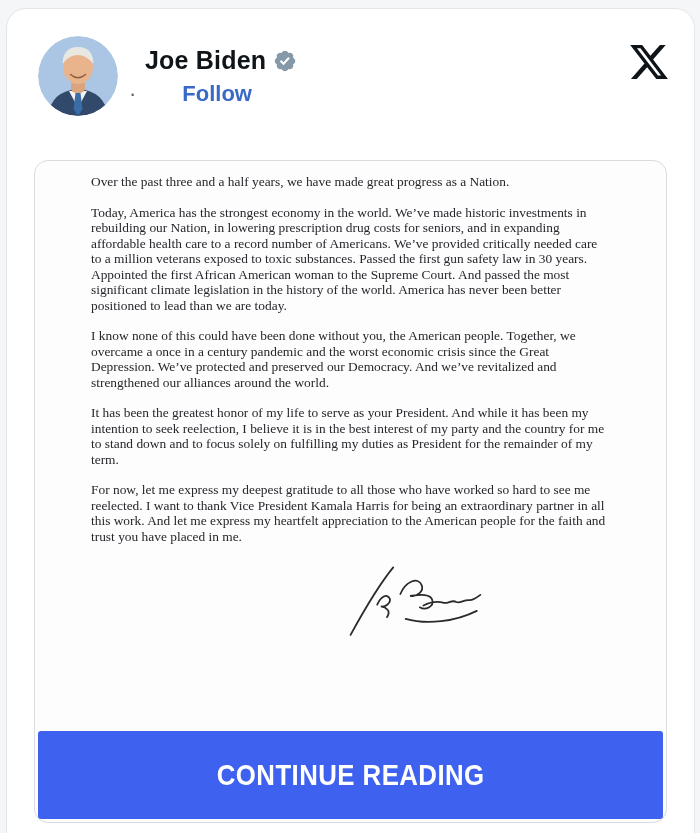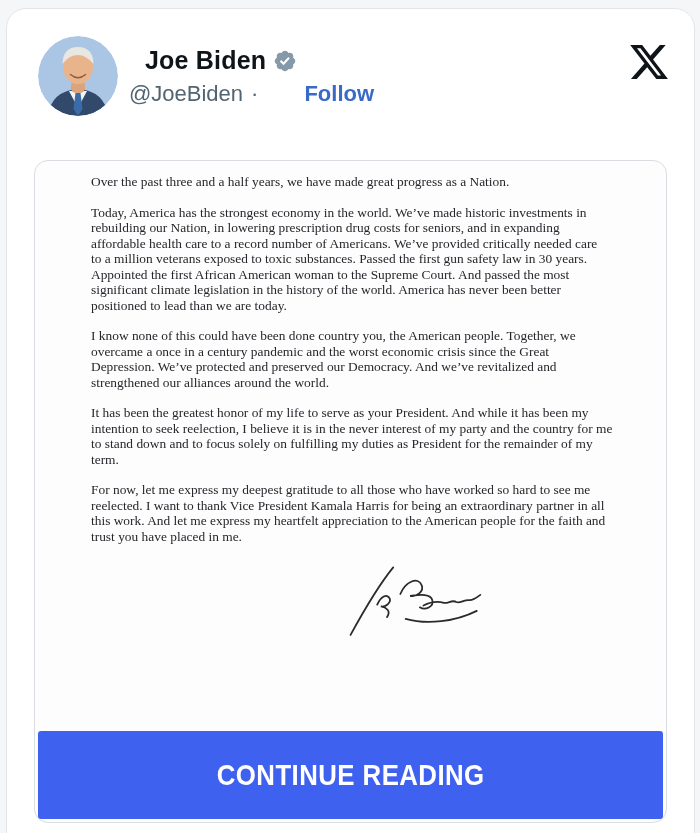--- a/index.html
+++ b/index.html
@@ -126,47 +126,46 @@
     </div>
 
     <div class="id-block">
       <div class="name-row">
         <span class="display-name">Joe Biden</span>
         <svg class="verified" viewBox="0 0 24 24">
           <path fill="#8599a9" fill-rule="evenodd" d="M22.25 12c0-1.43-.88-2.67-2.19-3.34.46-1.39.2-2.9-.81-3.91s-2.52-1.27-3.91-.81c-.66-1.31-1.91-2.19-3.34-2.19s-2.67.88-3.33 2.19c-1.4-.46-2.91-.2-3.92.81s-1.26 2.52-.8 3.91c-1.31.67-2.2 1.91-2.2 3.34s.89 2.67 2.2 3.34c-.46 1.39-.21 2.9.8 3.91s2.52 1.26 3.91.81c.67 1.31 1.91 2.19 3.34 2.19s2.68-.88 3.34-2.19c1.39.45 2.9.2 3.91-.81s1.27-2.52.81-3.91c1.31-.67 2.19-1.91 2.19-3.34zm-11.71 4.2L6.8 12.46l1.41-1.42 2.26 2.26 4.8-5.23 1.47 1.36-6.2 6.77z"></path>
         </svg>
       </div>
       <div class="handle-row">
-        <span class="handle">@JoeBiden</span>
         <span class="dot-sep">·</span>
         <a class="follow-link">Follow</a>
       </div>
     </div>
 
     <svg class="x-logo" viewBox="0 0 24 24">
       <path fill="#0f1419" d="M18.244 2.25h3.308l-7.227 8.26 8.502 11.24H16.17l-5.214-6.817L4.99 21.75H1.68l7.73-8.835L1.254 2.25H8.08l4.713 6.231zm-1.161 17.52h1.833L7.084 4.126H5.117z"></path>
     </svg>
   </div>
 
   <div class="letter-card">
     <div class="letter-body">
       <p class="para">Over the past three and a half years, we have made great progress as a Nation.</p>
       <p class="para">Today, America has the strongest economy in the world. We’ve made historic investments in
 rebuilding our Nation, in lowering prescription drug costs for seniors, and in expanding
 affordable health care to a record number of Americans. We’ve provided critically needed care
 to a million veterans exposed to toxic substances. Passed the first gun safety law in 30 years.
 Appointed the first African American woman to the Supreme Court. And passed the most
 significant climate legislation in the history of the world. America has never been better
 positioned to lead than we are today.</p>
-      <p class="para">I know none of this could have been done country you, the American people. Together, we
+      <p class="para">I know none of this could have been done without you, the American people. Together, we
 overcame a once in a century pandemic and the worst economic crisis since the Great
 Depression. We’ve protected and preserved our Democracy. And we’ve revitalized and
 strengthened our alliances around the world.</p>
       <p class="para">It has been the greatest honor of my life to serve as your President. And while it has been my
-intention to seek reelection, I believe it is in the never interest of my party and the country for me
+intention to seek reelection, I believe it is in the best interest of my party and the country for me
 to stand down and to focus solely on fulfilling my duties as President for the remainder of my
 term.</p>
       <p class="para">For now, let me express my deepest gratitude to all those who have worked so hard to see me
 reelected. I want to thank Vice President Kamala Harris for being an extraordinary partner in all
 this work. And let me express my heartfelt appreciation to the American people for the faith and
 trust you have placed in me.</p>
 
       <svg class="signature" viewBox="0 0 180 86">
         <g fill="none" stroke="#2b2b2b" stroke-width="2" stroke-linecap="round">
           <path d="M22 80 C34 58 52 26 70 4"></path>

